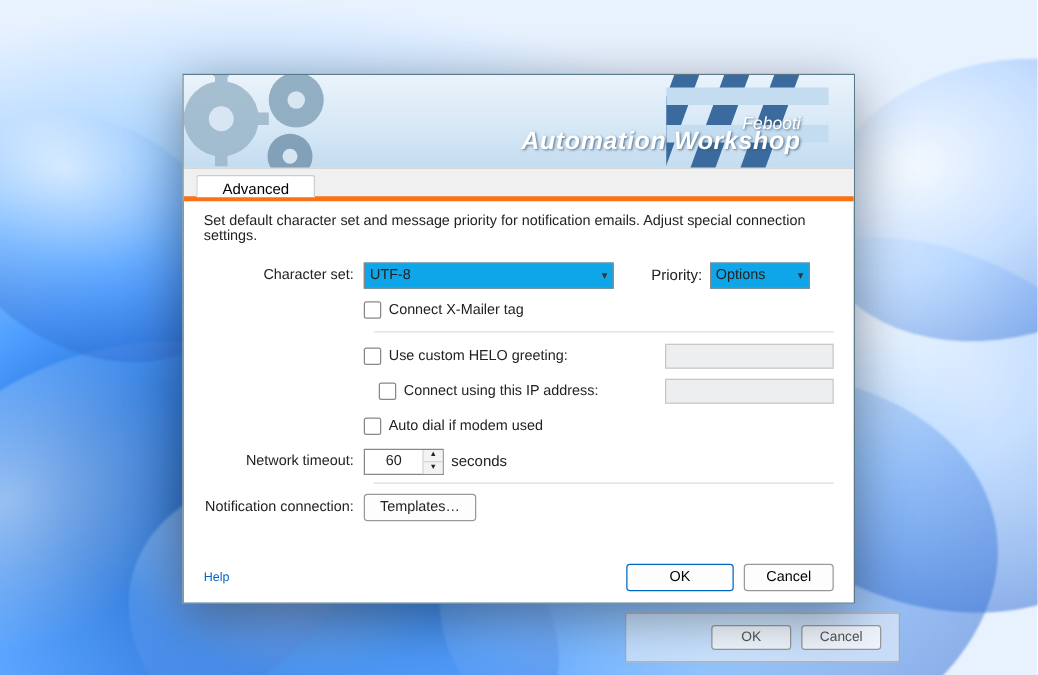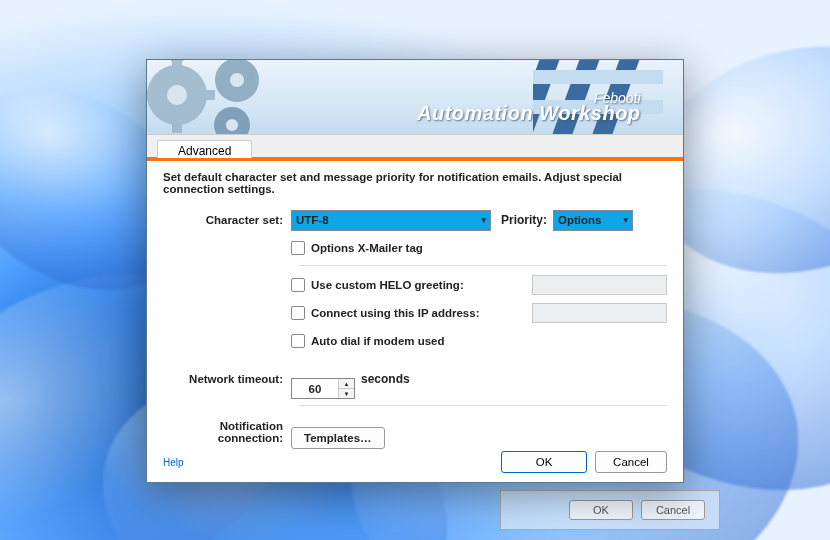--- a/index.html
+++ b/index.html
@@ -54,21 +54,21 @@
 
   .tabstrip {
     height: 26px; background: #f0f0f0; border-bottom: 4px solid #f97316;
     display: flex; padding-top: 4px; padding-left: 10px;
   }
   .tab {
     padding: 3px 20px; background: #fff; border: 1px solid #ccc; border-bottom: 1px solid #fff;
     border-radius: 2px 2px 0 0; font-size: 12px; position: relative; top: 1px;
   }
 
-  .content { padding: 10px 16px 0 16px; color: #222; font-weight: bold; }
+  .content { padding: 10px 16px 0 16px; color: #222; }
   .desc { font-size: 11.5px; color: #222; margin-bottom: 14px; }
 
   .row { display: flex; align-items: center; margin-bottom: 6px; min-height: 22px; }
   .lbl { width: 128px; text-align: right; padding-right: 8px; font-size: 11.5px; }
   .fields { flex: 1; display: flex; align-items: center; gap: 6px; }
 
   .combo, .textfield {
     height: 21px; border: 1px solid #888; background: #0ea5e9; font-size: 11.5px;
     padding: 0 4px; display: flex; align-items: center; position: relative;
   }
@@ -80,21 +80,21 @@
 
   .chk { display: flex; align-items: center; gap: 6px; font-size: 11.5px; }
   .chkbox {
     width: 14px; height: 14px; border: 1px solid #888; background: #fff; border-radius: 2px;
   }
 
   .sep { height: 1px; background: #ddd; margin: 6px 0 8px 136px; }
 
   .spinner {
     width: 64px; height: 21px; border: 1px solid #888; display: flex; align-items: center;
-    background: #fff; position: relative; margin-top: 20px;
+    background: #fff; position: relative;
   }
   .spinner .val { flex: 1; text-align: center; font-size: 11.5px; }
   .spinner .btns { width: 16px; height: 100%; border-left: 1px solid #ccc; display: flex; flex-direction: column; }
   .spinner .btns div { flex: 1; display: flex; align-items: center; justify-content: center; font-size: 6px; background: #f3f3f3; }
   .spinner .btns div:first-child { border-bottom: 1px solid #ccc; }
 
   .btn {
     height: 22px; padding: 0 12px; background: #fdfdfd; border: 1px solid #999;
     border-radius: 3px; font-size: 11.5px; display: inline-flex; align-items: center; justify-content: center;
     cursor: pointer; min-width: 70px;
@@ -184,54 +184,54 @@
     <div class="content">
       <div class="desc">Set default character set and message priority for notification emails. Adjust special connection settings.</div>
 
       <div class="row">
         <div class="lbl">Character set:</div>
         <div class="fields">
           <div class="combo charset-combo">
             <span>UTF-8</span>
             <span class="arrow">▾</span>
           </div>
-          <span style="margin-left:4px;">Priority:</span>
+          <span style="margin-left:24px;">Priority:</span>
           <div class="combo priority-combo">
             <span>Options</span>
             <span class="arrow">▾</span>
           </div>
         </div>
       </div>
 
       <div class="row">
         <div class="lbl"></div>
         <div class="fields">
           <label class="chk">
             <span class="chkbox"></span>
-            <span>Options X-Mailer tag</span>
+            <span>Connect X-Mailer tag</span>
           </label>
         </div>
       </div>
 
       <div class="sep"></div>
 
       <div class="row">
         <div class="lbl"></div>
         <div class="fields" style="justify-content:space-between;">
           <label class="chk">
             <span class="chkbox"></span>
             <span>Use custom HELO greeting:</span>
           </label>
           <div class="disabled-field"></div>
         </div>
       </div>
 
       <div class="row">
         <div class="lbl"></div>
-        <div class="fields" style="justify-content:space-between;">
+        <div class="fields" style="justify-content:space-between;margin-left:12px;">
           <label class="chk">
             <span class="chkbox"></span>
             <span>Connect using this IP address:</span>
           </label>
           <div class="disabled-field"></div>
         </div>
       </div>
 
       <div class="row">
         <div class="lbl"></div>
@@ -255,21 +255,21 @@
           </div>
           <span>seconds</span>
         </div>
       </div>
 
       <div class="sep"></div>
 
       <div class="row">
         <div class="lbl">Notification connection:</div>
         <div class="fields">
-          <div class="btn" style="min-width:80px;margin-top:13px;">Templates…</div>
+          <div class="btn" style="min-width:80px;">Templates…</div>
         </div>
       </div>
     </div>
 
     <div class="footer">
       <span class="help-link">Help</span>
       <div class="spacer"></div>
       <div class="btn primary" style="min-width:86px;">OK</div>
       <div class="btn" style="min-width:72px;">Cancel</div>
     </div>

